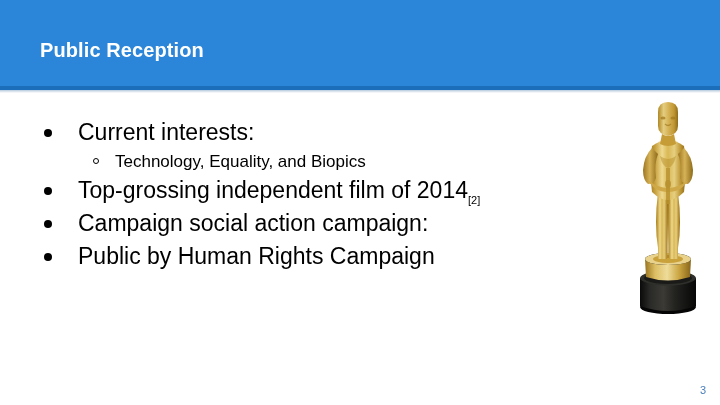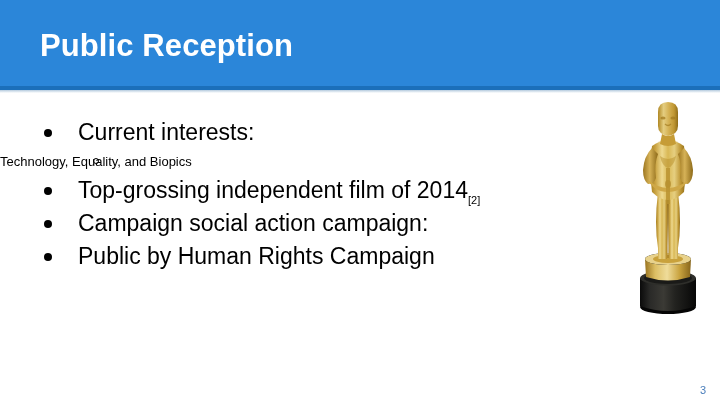--- a/index.html
+++ b/index.html
@@ -41,22 +41,22 @@
     position: absolute;
     left: 0;
     top: 90px;
     width: 720px;
     height: 3px;
     background: linear-gradient(to bottom, rgba(120,160,195,0.55), rgba(255,255,255,0));
   }
   #slide-title {
     position: absolute;
     left: 40px;
-    top: 28px;
-    font-size: 31px;
+    top: 39px;
+    font-size: 20px;
     font-weight: bold;
     color: #ffffff;
     letter-spacing: 0.1px;
     white-space: nowrap;
   }
 
   
   #body-content {
     position: absolute;
     left: 0;
@@ -88,21 +88,22 @@
     left: 44px;
     top: 13px;
     width: 8px;
     height: 8px;
     border-radius: 50%;
     background: #000000;
   }
 
   li.bullet-l2 {
     position: relative;
-    font-size: 13px;
+    padding-left: 115px;
+    font-size: 17px;
     line-height: 25px;
     color: #000000;
   }
   li.bullet-l2 > .bullet-glyph-l2 {
     position: absolute;
     left: 93px;
     top: 9px;
     width: 6px;
     height: 6px;
     border-radius: 50%;

